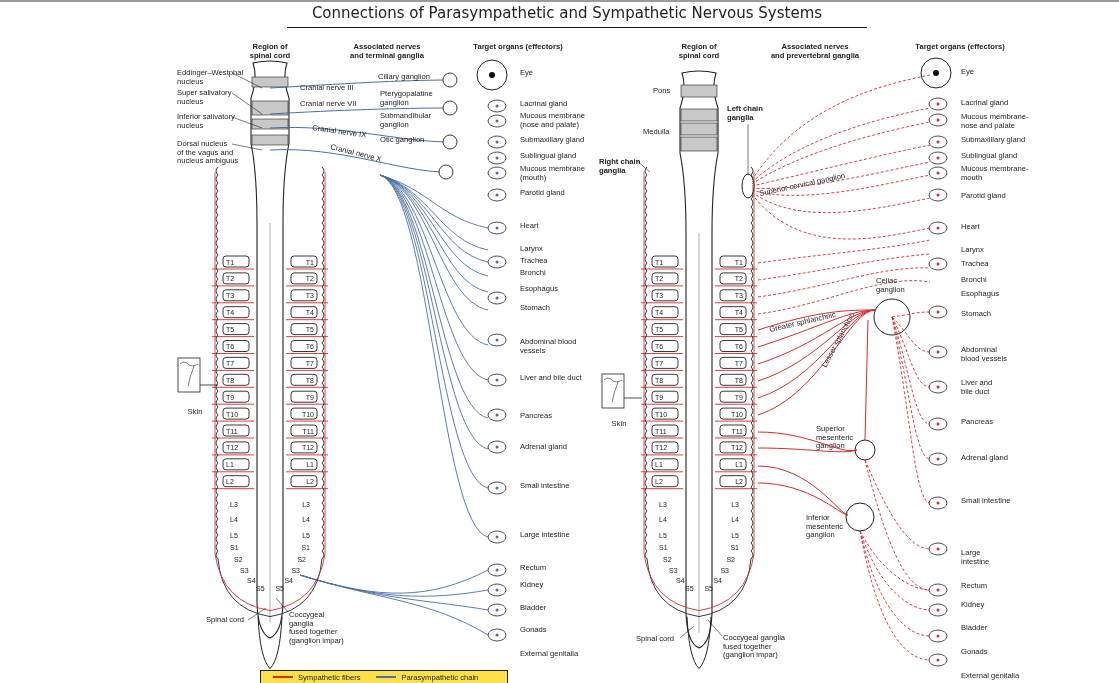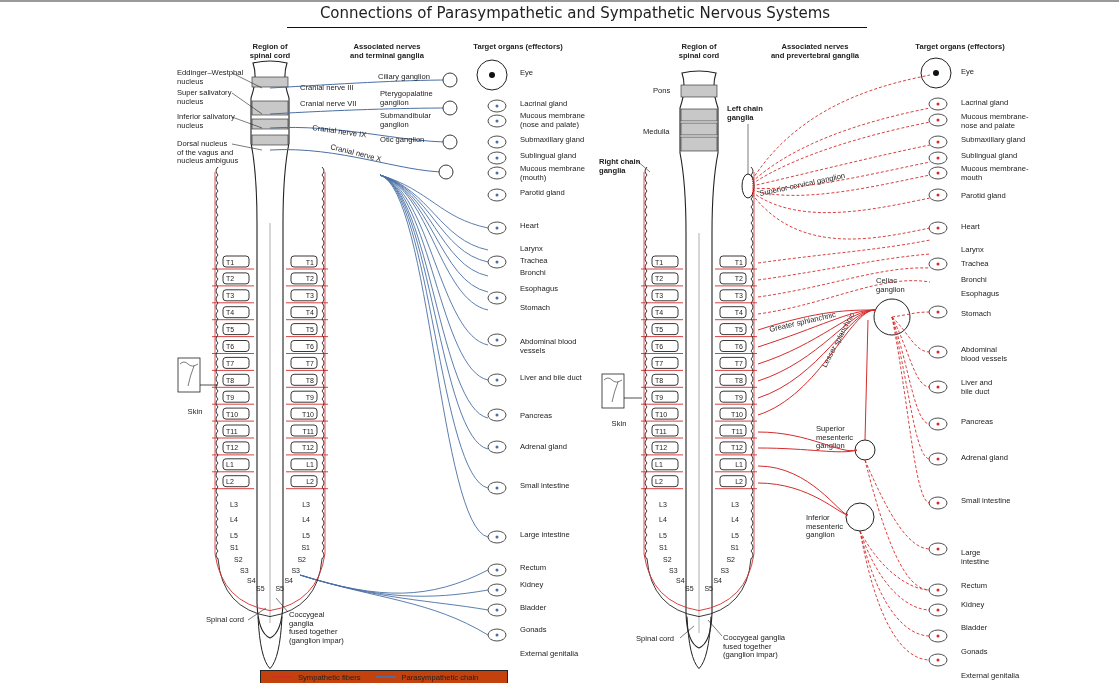--- a/index.html
+++ b/index.html
@@ -1,28 +1,28 @@
 <!DOCTYPE html>
 <html><head>
 <meta charset="utf-8">
 <style>
   html, body { margin: 0; padding: 0; background: #ffffff; }
   body { width: 1119px; height: 683px; position: relative; overflow: hidden;
          font-family: "Liberation Sans", sans-serif; color: #222; }
   .topline { position: absolute; left: 0; top: 0; width: 1119px; height: 2px; background: #9a9a9a; }
-  .title { position: absolute; left: 285px; top: 4px; width: 580px; text-align: center;
+  .title { position: absolute; left: 277px; top: 4px; width: 580px; text-align: center;
            font-family: "DejaVu Sans", sans-serif; font-size: 15px; color: #222; font-weight: normal; }
   .title-rule { position: absolute; left: 287px; top: 27px; width: 580px; height: 1px; background: #111; }
   svg#diagram { position: absolute; left: 0; top: 0; }
   svg text { font-family: "Liberation Sans", sans-serif; fill: #222; }
   .hdr { font-weight: bold; font-size: 7.6px; }
   .lbl { font-size: 7.6px; }
   .seg { font-size: 7px; }
   .legend { position: absolute; left: 260px; top: 670px; width: 248px; height: 14px;
-            border: 1px solid #222; background: #c2410c; font-size: 7.6px; display: flex;
+            border: 1px solid #222; background: #fde047; font-size: 7.6px; display: flex;
             align-items: center; gap: 16px; padding-left: 12px; box-sizing: border-box; }
   .legend .item { display: flex; align-items: center; gap: 5px; }
   .legend .swatch { width: 20px; height: 2px; display: inline-block; }
 </style>
 </head>
 <body>
 
 <div class="topline"></div>
 <div class="title">Connections of Parasympathetic and Sympathetic Nervous Systems</div>
 <div class="title-rule"></div>

